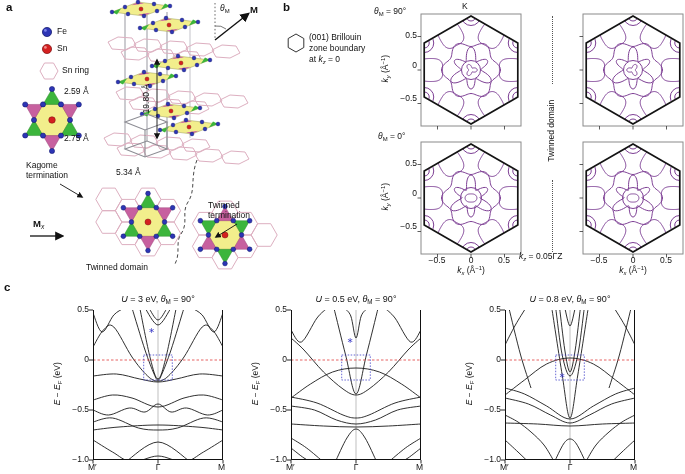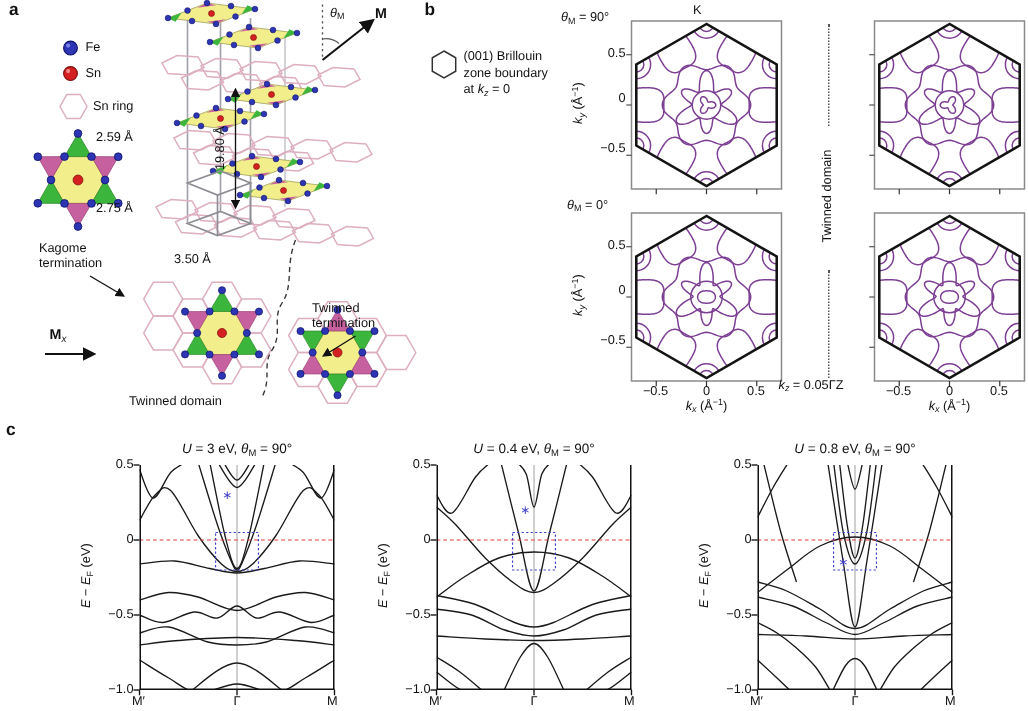--- a/index.html
+++ b/index.html
@@ -175,21 +175,21 @@
     <line x1="30" y1="236" x2="62" y2="236" stroke="#111" stroke-width="1.3" marker-end="url(#ah)"></line>
   </g>
 </svg>
 
 <div class="abs lbl" style="left:57px;top:27px">Fe</div>
 <div class="abs lbl" style="left:57px;top:44px">Sn</div>
 <div class="abs lbl" style="left:62px;top:66px">Sn ring</div>
 <div class="abs lbl" style="left:64px;top:87px">2.59 Å</div>
 <div class="abs lbl" style="left:64px;top:134px">2.75 Å</div>
 <div class="abs lbl rot tc" style="left:120px;top:94px;width:54px">19.80 Å</div>
-<div class="abs lbl" style="left:116px;top:168px">3.50 Å</div>
+<div class="abs lbl" style="left:116px;top:168px">5.34 Å</div>
 <div class="abs lbl" style="left:220px;top:4px"><span style="font-style: italic;">θ</span><sub>M</sub></div>
 <div class="abs lbl" style="left:250px;top:5px;font-weight:bold;font-size:9.5px">M</div>
 <div class="abs lbl" style="left:26px;top:161px">
   <div>Kagome</div>
     <div>termination</div>
 </div>
 <div class="abs lbl" style="left:208px;top:201px">
   <div>Twinned</div>
     <div>termination</div>
 </div>
@@ -384,21 +384,21 @@
 <div class="abs lbl tc" style="left:603px;top:266px;width:60px"><span style="font-style: italic;">k</span><sub style="font-style: italic;">x</sub><span> (Å</span><sup>−1</sup><span>)</span></div>
 
 <div class="abs" style="left:552px;top:16px;height:68px;border-left:1px dotted #555"></div>
 <div class="abs" style="left:552px;top:180px;height:72px;border-left:1px dotted #555"></div>
 <div class="abs lbl rot tc" style="left:506px;top:126px;width:92px">Twinned domain</div>
 <div class="abs lbl" style="left:519px;top:252px"><span style="font-style: italic;">k</span><sub style="font-style: italic;">z</sub><span> = 0.05ΓZ</span></div>
 
 <div class="abs panel-letter" style="left:4px;top:281px">c</div>
 
 <div class="abs ttl" style="left:93px;top:294px;width:130px"><span style="font-style: italic;">U</span><span> = 3 eV, </span><span style="font-style: italic;">θ</span><sub>M</sub><span> = 90°</span></div>
-<div class="abs ttl" style="left:291px;top:294px;width:130px"><span style="font-style: italic;">U</span><span> = 0.4 eV, </span><span style="font-style: italic;">θ</span><sub>M</sub><span> = 90°</span></div>
+<div class="abs ttl" style="left:291px;top:294px;width:130px"><span style="font-style: italic;">U</span><span> = 0.5 eV, </span><span style="font-style: italic;">θ</span><sub>M</sub><span> = 90°</span></div>
 <div class="abs ttl" style="left:505px;top:294px;width:130px"><span style="font-style: italic;">U</span><span> = 0.8 eV, </span><span style="font-style: italic;">θ</span><sub>M</sub><span> = 90°</span></div>
 
 <svg class="abs" style="left:88px;top:308px" width="140" height="158" viewBox="-5 -2 140 158">
     <clipPath id="bclip0">
       <rect x="0" y="0" width="130" height="150"></rect>
     </clipPath>
     <g clip-path="url(#bclip0)">
       <line x1="65" y1="0" x2="65" y2="150" stroke="#b8b8b8" stroke-width="0.9"></line>
       <path d="M39.0,-2.0C41.2,5.0 48.3,29.0 52.0,40.0C55.7,51.0 58.9,59.0 61.1,64.0C63.3,69.0 63.7,70.0 65.0,70.0C66.3,70.0 66.7,69.0 68.9,64.0C71.1,59.0 74.3,51.0 78.0,40.0C81.7,29.0 88.8,5.0 91.0,-2.0" fill="none" stroke="#1a1a1a" stroke-width="0.9"></path>
       <path d="M46.8,-2.0C48.5,6.3 54.2,36.2 57.2,48.0C60.2,59.8 62.4,69.0 65.0,69.0C67.6,69.0 69.8,59.8 72.8,48.0C75.8,36.2 81.5,6.3 83.2,-2.0" fill="none" stroke="#1a1a1a" stroke-width="0.9"></path>

